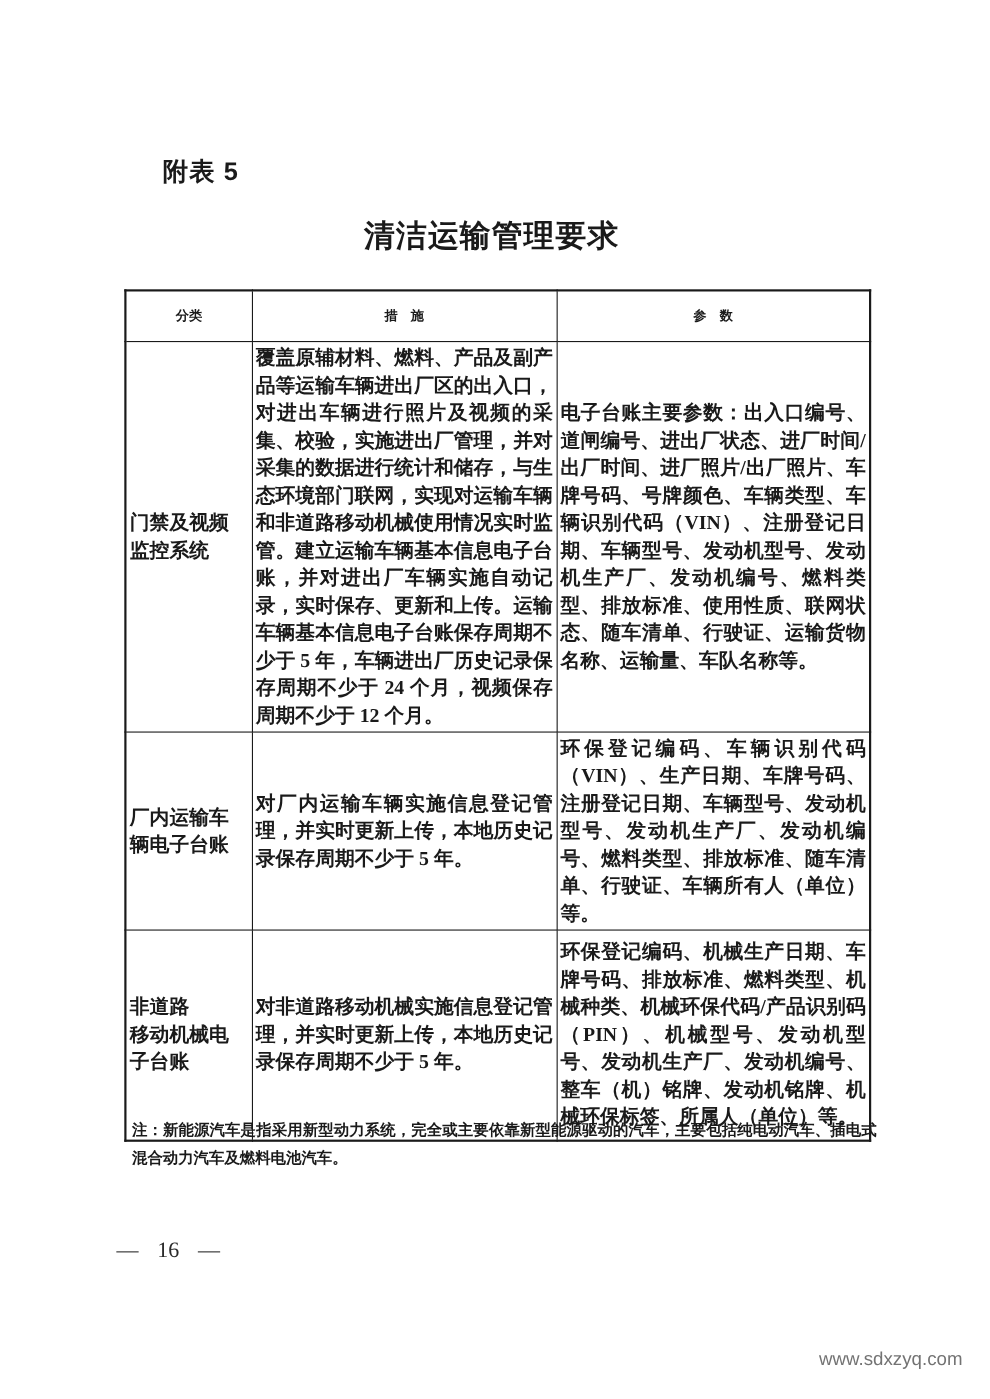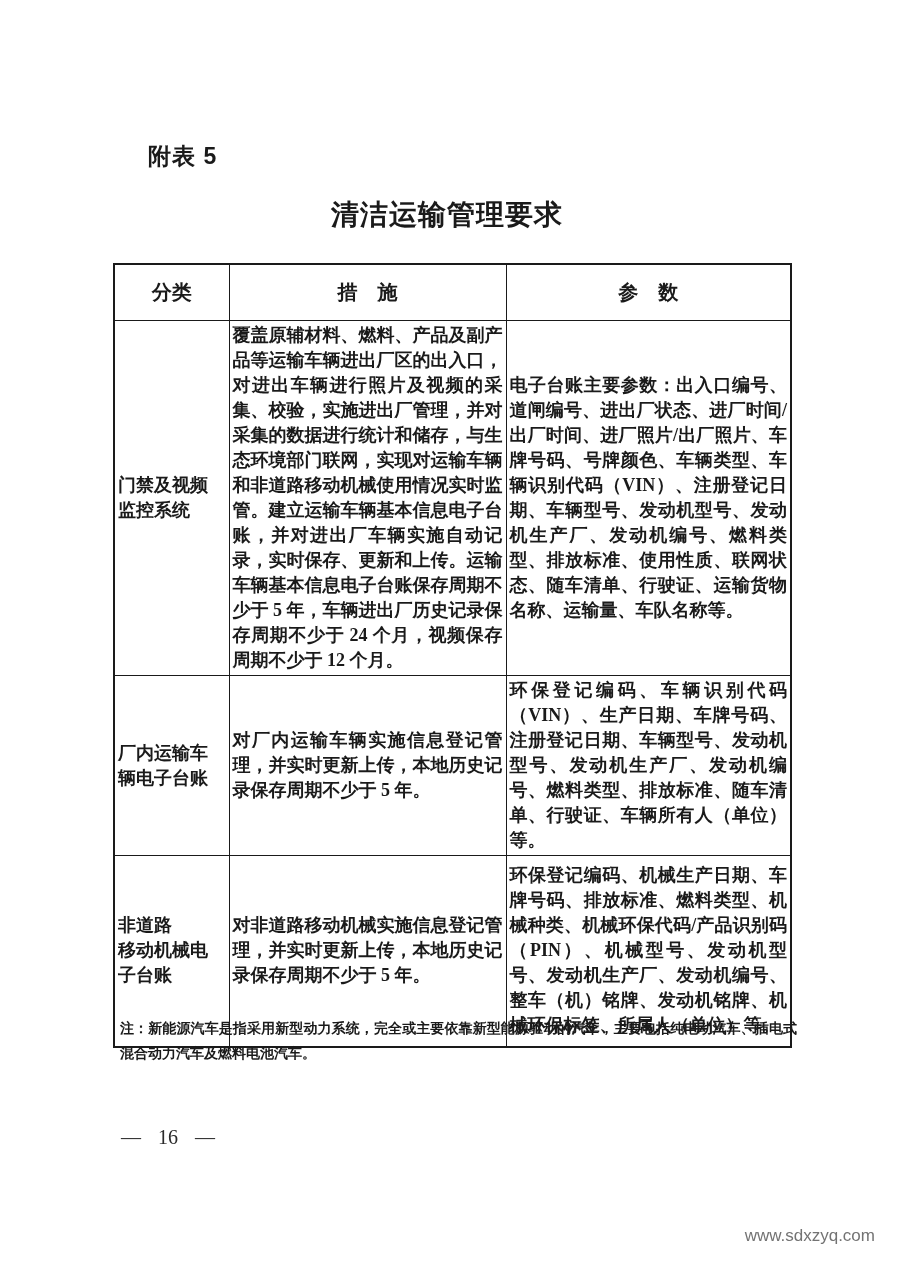--- a/index.html
+++ b/index.html
@@ -47,21 +47,21 @@
   .req-table col.c3 { width: 285px; }
   .req-table th, .req-table td {
     border: 1px solid #1a1a1a;
     vertical-align: middle;
     box-sizing: border-box;
   }
   .req-table th {
     height: 32px;
     font-family: "Liberation Sans", sans-serif;
     font-weight: 700;
-    font-size: 20px;
+    font-size: 12px;
     text-align: center;
     padding: 14px;
   }
   .req-table td {
     font-size: 18px;
     line-height: 25px;
     padding: 2px 3px;
     font-weight: bold;
   }
   td.cat {
@@ -80,21 +80,21 @@
     left: 120px;
     top: 1016px;
     width: 677px;
     font-size: 14px;
     line-height: 25px;
     text-align: justify;
     font-weight: 700;
   }
   .page-number {
     position: absolute;
-    left: 121px;
+    left: 106px;
     top: 1126px;
     font-size: 20px;
     word-spacing: 12px;
     color: #2a2a2a;
   }
   .watermark {
     position: absolute;
     right: 25px;
     top: 1226px;
     font-family: "Liberation Sans", sans-serif;

